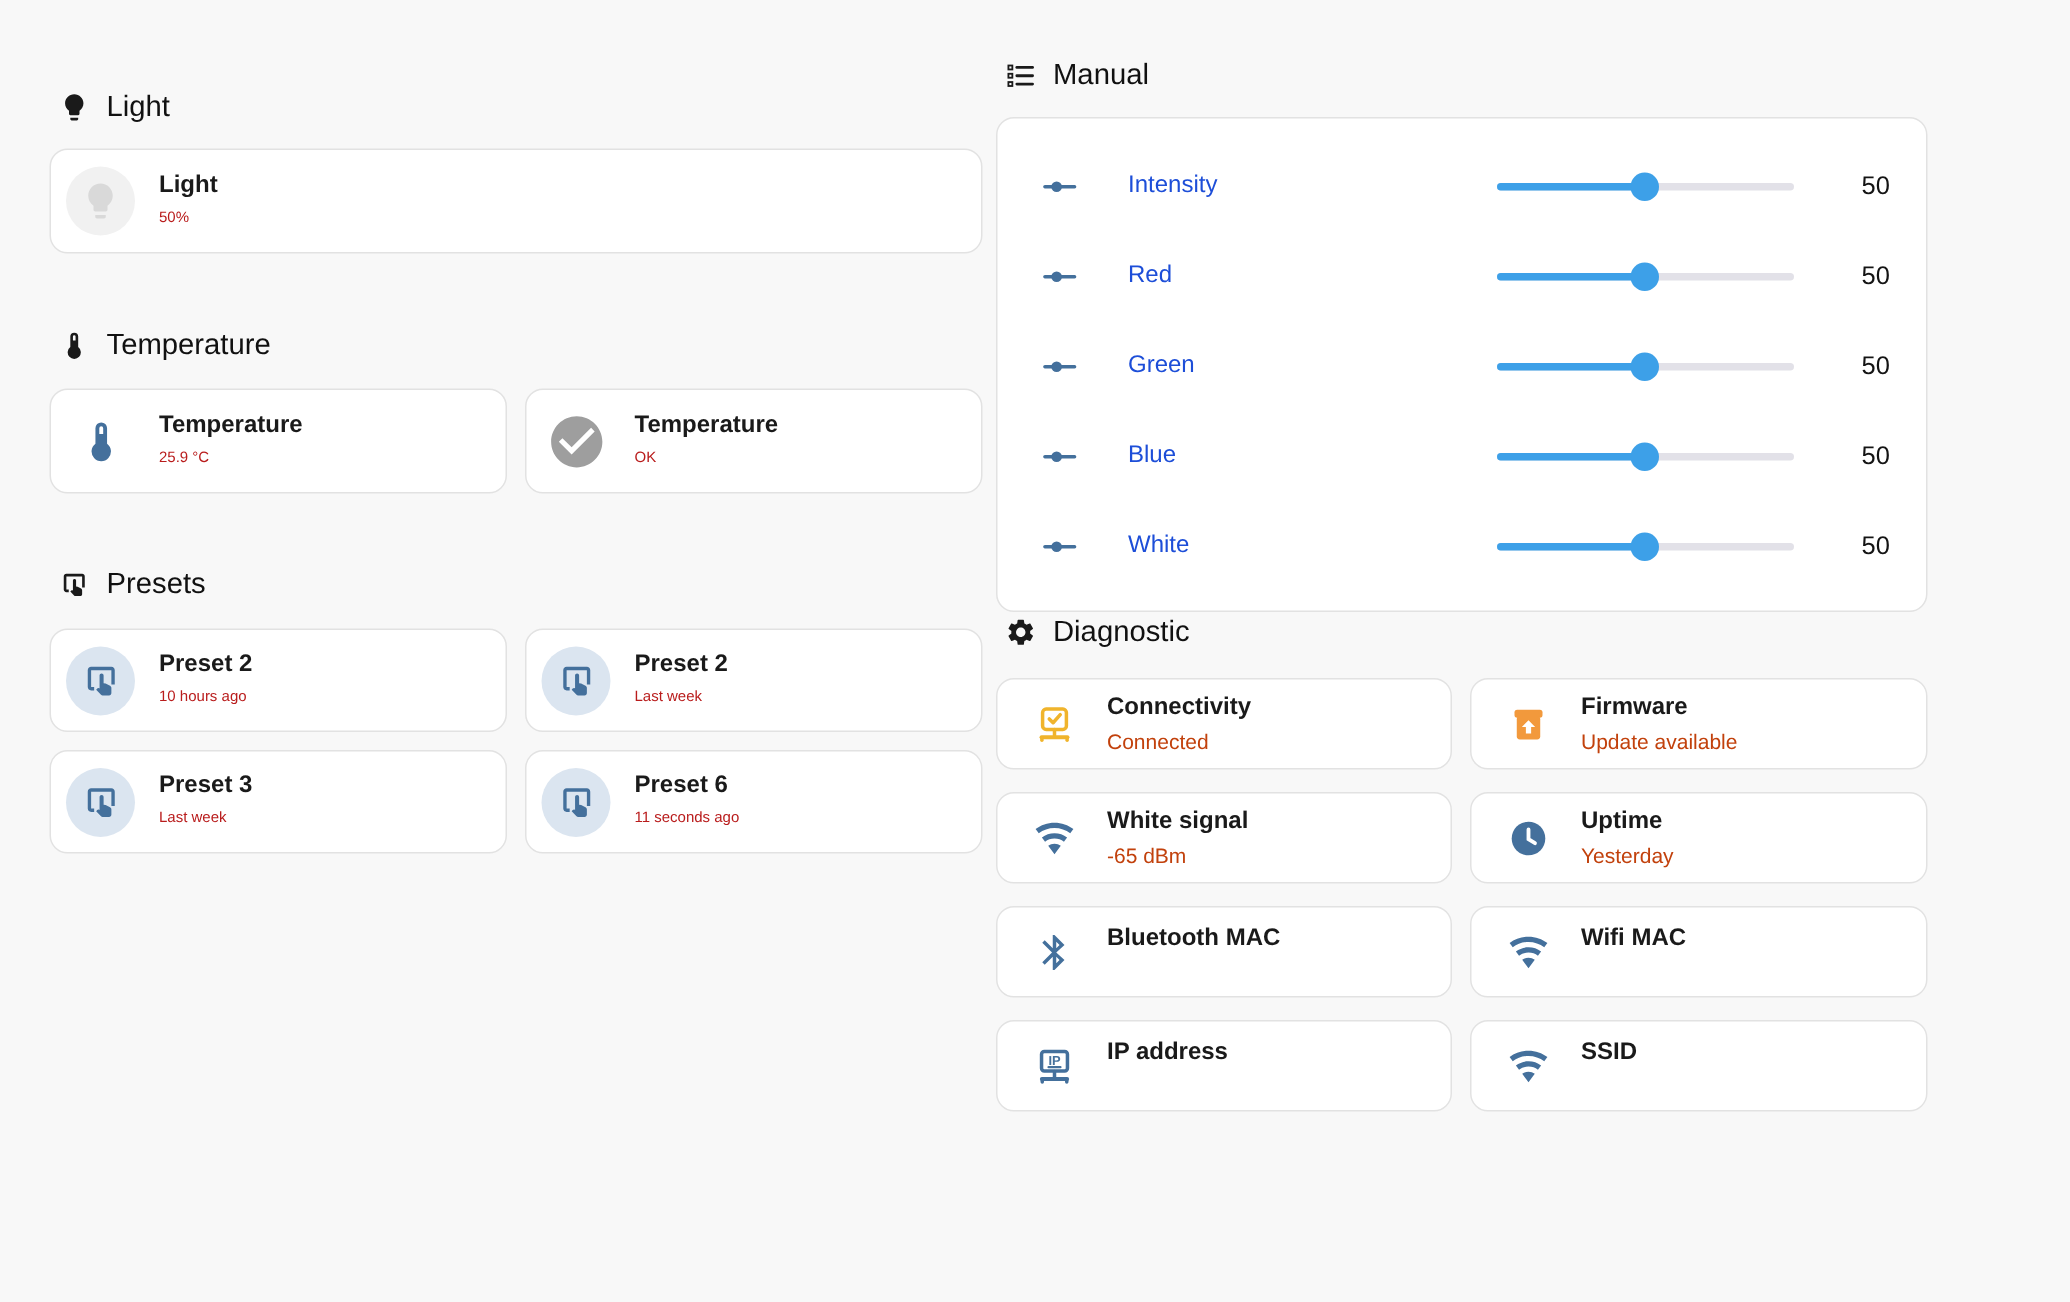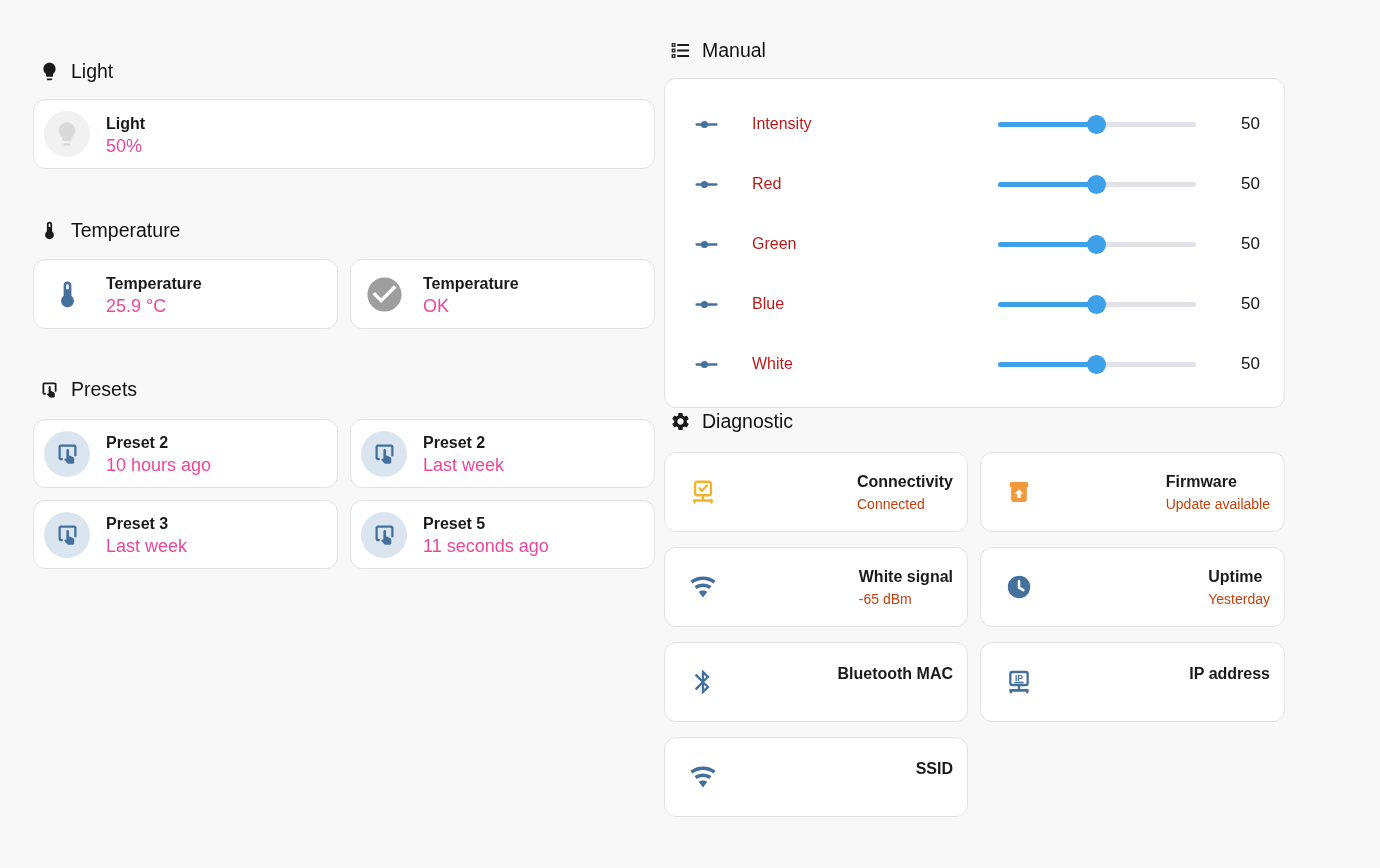--- a/index.html
+++ b/index.html
@@ -32,36 +32,36 @@
   .ecard { height:70px; display:flex; align-items:center; padding:0 10px; gap:16px; }
   .ecard.h69 { height:69px; }
   .clickable { cursor:pointer; }
   .avatar { width:46px; height:46px; border-radius:50%; flex:none;
             display:flex; align-items:center; justify-content:center; }
   .avatar.gray { background:#f1f1f1; }
   .avatar.blue { background:#dbe5f0; }
   .icon-slot { width:46px; flex:none; display:flex; align-items:center; justify-content:center; }
   .etext { min-width:0; }
   .etext .title { font-size:16px; font-weight:700; line-height:20px; color:#1a1a1a; }
-  .etext .sub   { font-size:18px; line-height:18px; margin-top:3px; color:#ec4899; }
+  .etext .sub   { font-size:10px; line-height:18px; margin-top:3px; color:#b91c1c; }
 
   
   .manual-card { height:330px; padding:15px 0; }
   .srow { height:60px; display:flex; align-items:center; }
   .srow .sicon { margin-left:29px; width:25px; height:25px; flex:none; }
-  .srow .slabel { margin-left:33px; font-size:16px; color:#b91c1c; }
+  .srow .slabel { margin-left:33px; font-size:16px; color:#1d4ed8; }
   .slider { margin-left:auto; margin-right:18px; width:198px; height:21px; position:relative; cursor:pointer; }
   .slider .track { position:absolute; left:0; right:0; top:8px; height:5px; border-radius:3px; background:#e2e1e8; }
   .slider .fill  { position:absolute; left:0; top:0; height:5px; border-radius:3px; background:#3da0e8; }
   .slider .thumb { position:absolute; top:-7px; width:19px; height:19px; border-radius:50%; background:#3da0e8; }
   .svalue { width:46px; margin-right:24px; text-align:right; font-size:17px; color:#141414; }
 
   
   .diag-grid { display:grid; grid-template-columns:304px 305px; column-gap:12px; row-gap:15px; }
-  .dcard { height:80px; display:flex; align-items:center; padding:0 14px 0 24px; gap:21px;justify-content:space-between; }
+  .dcard { height:61px; display:flex; align-items:center; padding:0 14px 0 24px; gap:21px; }
   .dcard .dicon { width:28px; height:28px; flex:none; }
   .dcard .title { font-size:16px; font-weight:700; line-height:20px; color:#1a1a1a; }
   .dcard .sub   { font-size:14px; line-height:18px; margin-top:3px; color:#c2410c; }
   .dcard.single .dtext { margin-bottom:17px; }
 </style>
 </head>
 <body>
 
 <div class="col col-left">
 
@@ -162,21 +162,21 @@
       </div>
     </div>
     <div class="card ecard h69 clickable">
       <div class="avatar blue">
         <svg viewBox="0 0 24 24" style="width:27px;height:27px">
             <path fill="#44709c" d="M6 4 H18 C19.1 4 20 4.9 20 6 V14.5 H18 V6 H6 V16 H7.8 V18 H6 C4.9 18 4 17.1 4 16 V6 C4 4.9 4.9 4 6 4 Z"></path>
             <path fill="#44709c" d="M12.2 8 C12.86 8 13.4 8.54 13.4 9.2 V13.8 L14.6 13.92 L17.2 15.3 C17.7 15.55 18 16.05 18 16.6 V19.6 C18 20.4 17.4 21 16.6 21 H12.8 C12.44 21 12.1 20.86 11.86 20.6 L9 17.6 L9.6 16.9 C9.8 16.68 10.1 16.55 10.4 16.55 H10.6 L11 16.85 V9.2 C11 8.54 11.54 8 12.2 8 Z"></path>
           </svg>
       </div>
       <div class="etext">
-        <div class="title">Preset 5</div>
+        <div class="title">Preset 6</div>
         <div class="sub">11 seconds ago</div>
       </div>
     </div>
   </div>
 </div>
 
 <div class="col col-right">
 
   <div class="heading mt-h1">
     <svg viewBox="0 0 24 24">
@@ -333,20 +333,28 @@
 
     <div class="card dcard single">
       <svg class="dicon" viewBox="0 0 24 24">
           <path fill="#44709c" d="M14.88,16.29L13,18.17V14.41L14.88,16.29M13,5.83L14.88,7.71L13,9.58V5.83M17.71,7.71L12,2H11V9.58L6.41,5L5,6.41L10.59,12L5,17.58L6.41,19L11,14.41V22H12L17.71,16.29L13,12L17.71,7.71Z"></path>
         </svg>
       <div class="dtext">
         <div class="title">Bluetooth MAC</div>
       </div>
     </div>
 
+    <div class="card dcard single">
+      <svg class="dicon" viewBox="0 0 24 24">
+          <path fill="#44709c" d="M12,21L15.6,16.2C14.6,15.45 13.35,15 12,15C10.65,15 9.4,15.45 8.4,16.2L12,21M12,3C7.95,3 4.21,4.34 1.2,6.6L3,9C5.5,7.12 8.62,6 12,6C15.38,6 18.5,7.12 21,9L22.8,6.6C19.79,4.34 16.05,3 12,3M12,9C9.3,9 6.81,9.89 4.8,11.4L6.6,13.8C8.1,12.67 9.97,12 12,12C14.03,12 15.9,12.67 17.4,13.8L19.2,11.4C17.19,9.89 14.7,9 12,9Z"></path>
+        </svg>
+      <div class="dtext">
+        <div class="title">Wifi MAC</div>
+      </div>
+    </div>
 
     <div class="card dcard single">
       <svg class="dicon" viewBox="0 0 24 24">
         <g stroke="#44709c" fill="none" stroke-linecap="round">
           <rect x="4.6" y="3.4" width="14.8" height="11.2" rx="1.6" stroke-width="2"></rect>
           <line x1="8.6" y1="12.4" x2="15.4" y2="12.4" stroke-width="1.3"></line>
           <line x1="12" y1="14.8" x2="12" y2="18.3" stroke-width="2"></line>
           <line x1="4.8" y1="19.2" x2="19.2" y2="19.2" stroke-width="2.3"></line>
           <line x1="5" y1="19.4" x2="5" y2="20.9" stroke-width="2"></line>
           <line x1="19" y1="19.4" x2="19" y2="20.9" stroke-width="2"></line>

